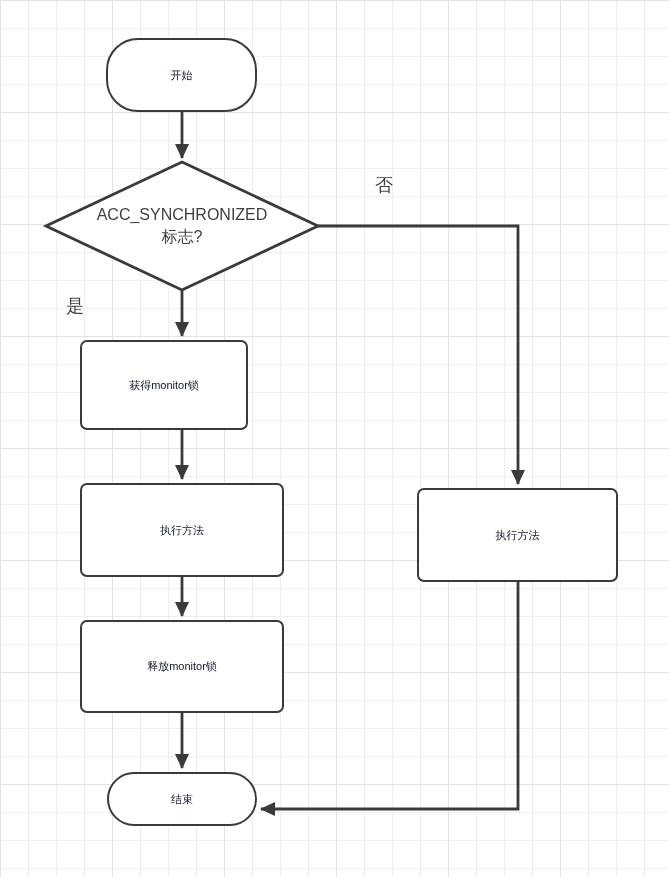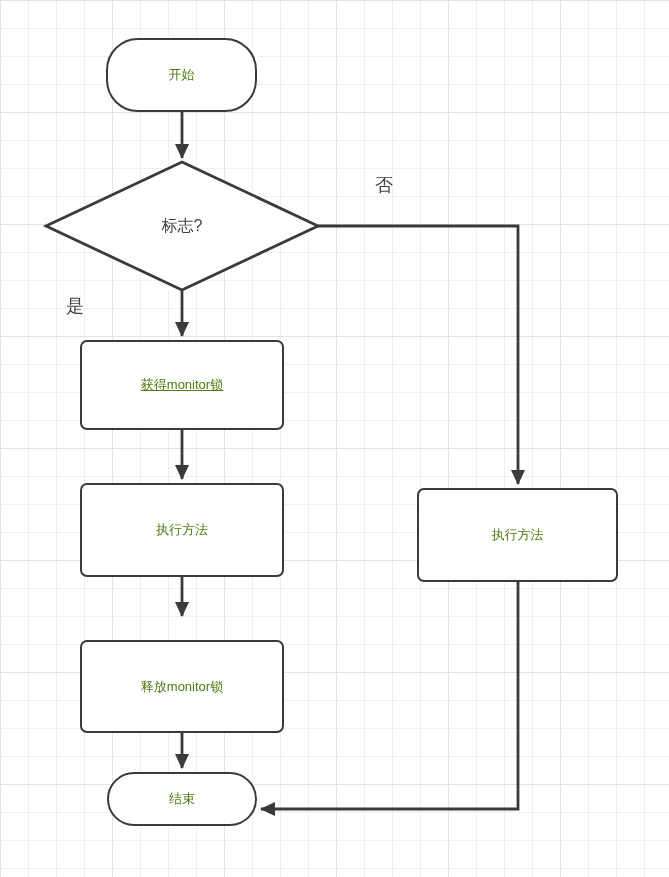--- a/index.html
+++ b/index.html
@@ -28,22 +28,22 @@
   }
   .node {
     position: absolute;
     box-sizing: border-box;
     background: #ffffff;
     border: 2.5px solid #3a3a3a;
     display: flex;
     align-items: center;
     justify-content: center;
     text-align: center;
-    color: #4d7c0f;
-    font-size: 13px;
+    color: #0f172a;
+    font-size: 11px;
     line-height: 1.35;
   }
   .terminal { border-radius: 32px; }
   .process  { border-radius: 7px; }
   .diamond-text {
     position: absolute;
     display: flex;
     flex-direction: column;
     align-items: center;
     justify-content: center;
@@ -98,36 +98,37 @@
     <path class="edge-path" d="M318,226 L518,226 L518,484" marker-end="url(#arrowhead)"></path>
 
     <path class="edge-path" d="M518,582 L518,809 L261,809" marker-end="url(#arrowhead)"></path>
   </svg>
 
   <div class="node terminal" style="left:106px; top:38px; width:151px; height:74px;">
     <span>开始</span>
   </div>
 
   <div class="diamond-text" style="left:46px; top:162px; width:272px; height:128px;">
+    <span>ACC_SYNCHRONIZED</span>
     <span>标志?</span>
   </div>
 
   <div class="edge-label" style="left:66px; top:297px;">是</div>
 
   <div class="edge-label" style="left:375px; top:176px;">否</div>
 
-  <div class="node process" style="left:80px; top:340px; width:204px; height:90px;text-decoration:underline;">
+  <div class="node process" style="left:80px; top:340px; width:168px; height:90px;">
     <span>获得monitor锁</span>
   </div>
 
   <div class="node process" style="left:80px; top:483px; width:204px; height:94px;">
     <span>执行方法</span>
   </div>
 
-  <div class="node process" style="left:80px; top:620px; width:204px; height:93px;margin-top:20px;">
+  <div class="node process" style="left:80px; top:620px; width:204px; height:93px;">
     <span>释放monitor锁</span>
   </div>
 
   <div class="node process" style="left:417px; top:488px; width:201px; height:94px;">
     <span>执行方法</span>
   </div>
 
   <div class="node terminal" style="left:107px; top:772px; width:150px; height:54px;">
     <span>结束</span>
   </div>

